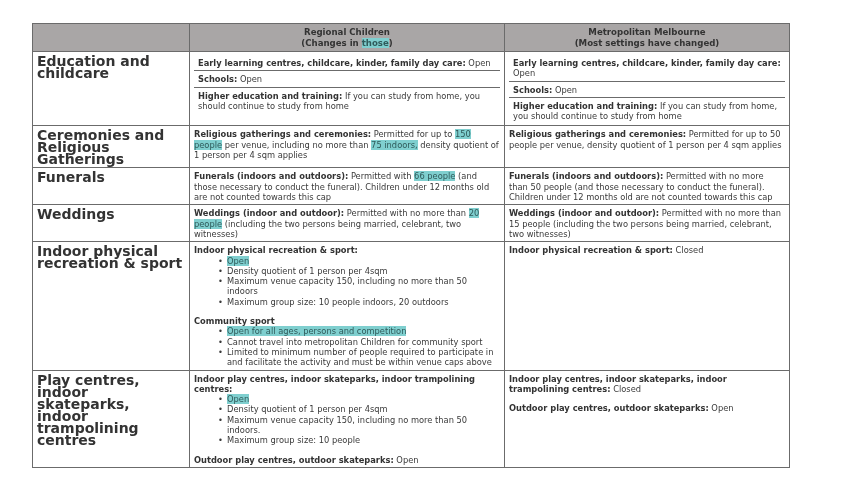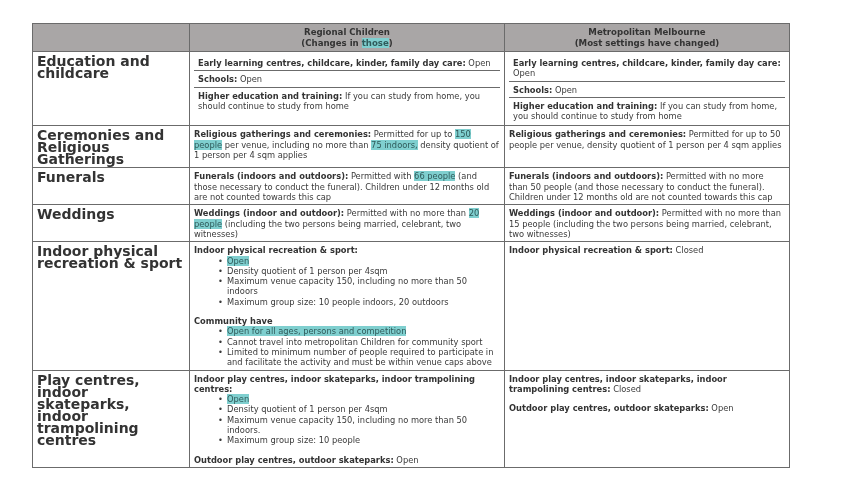--- a/index.html
+++ b/index.html
@@ -81,21 +81,21 @@
       <td class="cat">Indoor physical recreation &amp; sport</td>
       <td>
         <b>Indoor physical recreation &amp; sport:</b>
         <ul>
           <li><span class="hl">Open</span></li>
           <li>Density quotient of 1 person per 4sqm</li>
           <li>Maximum venue capacity 150, including no more than 50 indoors</li>
           <li>Maximum group size: 10 people indoors, 20 outdoors</li>
         </ul>
         <div class="gap"></div>
-        <b>Community have</b>
+        <b>Community sport</b>
         <ul>
           <li><span class="hl">Open for all ages, persons and competition</span></li>
           <li>Cannot travel into metropolitan Children for community sport</li>
           <li>Limited to minimum number of people required to participate in and facilitate the activity and must be within venue caps above</li>
         </ul>
       </td>
       <td><b>Indoor physical recreation &amp; sport:</b><span> Closed</span></td>
     </tr>
 
     <tr>

